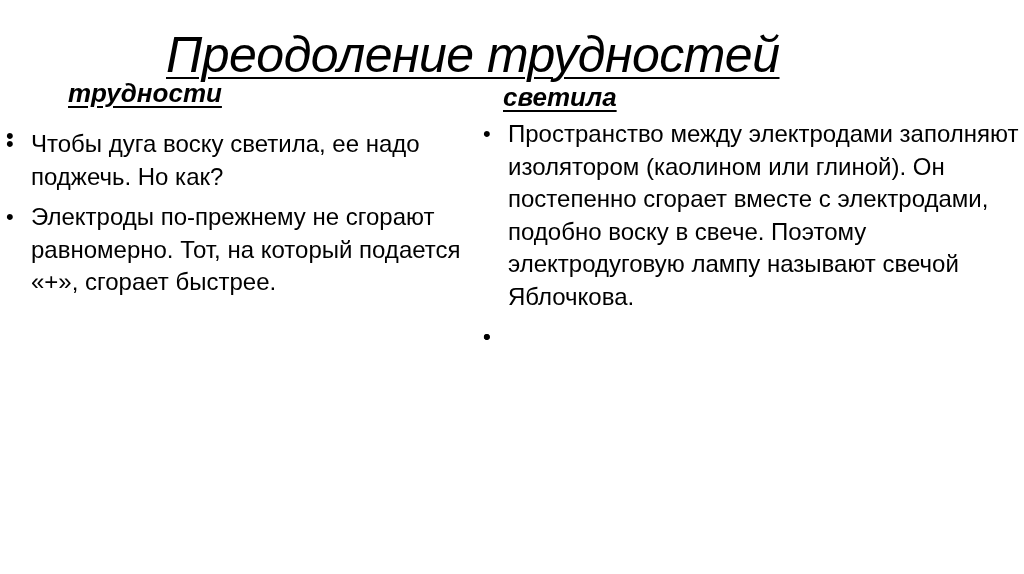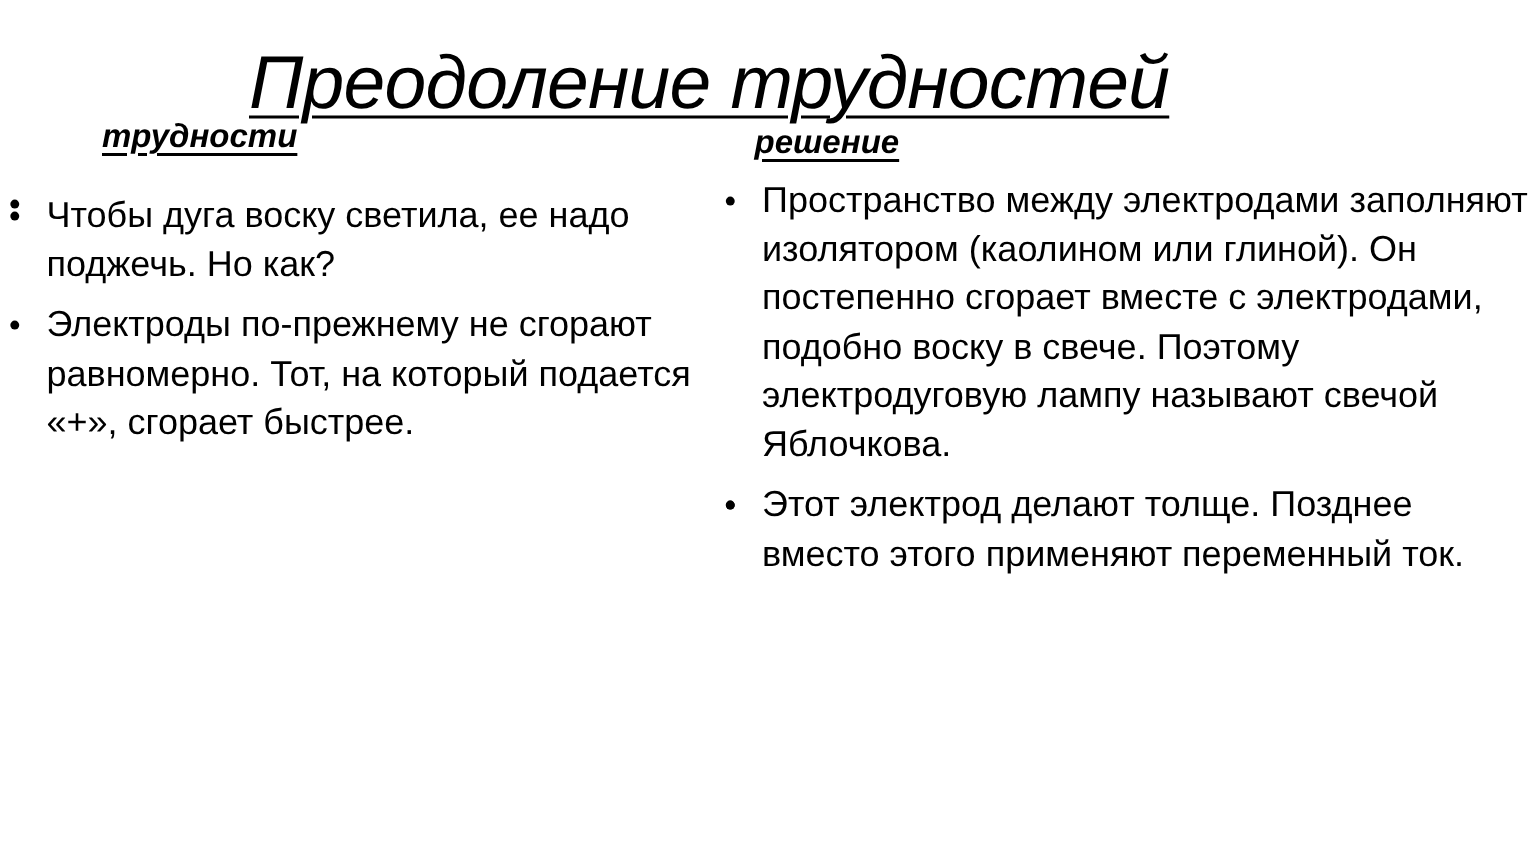--- a/index.html
+++ b/index.html
@@ -8,21 +8,21 @@
       font-family: "Liberation Sans", "DejaVu Sans", sans-serif;
       position: relative; overflow: hidden;
     }
     .title {
       position: absolute; left: 166px; top: 26px;
       font-size: 50px; font-style: italic; text-decoration: underline;
       text-decoration-thickness: 2px; text-underline-offset: 5px;
       letter-spacing: -0.5px; white-space: nowrap;
     }
     .col-head {
-      position: absolute; font-size: 22px; font-weight: bold; font-style: italic;
+      position: absolute; font-size: 26px; font-weight: bold; font-style: italic;
       text-decoration: underline; text-underline-offset: 4px; white-space: nowrap;
     }
     .col-head.left { left: 68px; top: 78px; }
     .col-head.right { left: 503px; top: 82px; }
     ul.bullets {
       position: absolute; list-style: none; margin: 0; padding: 0;
       font-size: 24px; line-height: 32.5px;
     }
     ul.bullets.left { left: 4px; top: 120px; width: 470px; }
     ul.bullets.right { left: 481px; top: 118px; width: 540px; }
@@ -32,21 +32,21 @@
     ul.bullets li .bullet {
       position: absolute; left: 2px; top: 0; font-size: 22px;
     }
   </style>
 </head>
 <body>
 
 <div class="title">Преодоление трудностей</div>
 
 <div class="col-head left">трудности</div>
-<div class="col-head right">решение</div>
+<div class="col-head right">светила</div>
 
 <ul class="bullets left">
   <li>
     <span class="bullet">•</span>
   </li>
   <li>
     <span class="bullet">•</span>
     <span>Чтобы дуга воску светила, ее надо поджечь. Но как?</span>
   </li>
   <li>
@@ -58,15 +58,14 @@
 <ul class="bullets right">
   <li>
     <span class="bullet">•</span>
     <span>Пространство между электродами заполняют изолятором (каолином или глиной). Он постепенно сгорает вместе с электродами, подобно воску в свече. Поэтому электродуговую лампу называют свечой Яблочкова.</span>
   </li>
   <li>
     <span class="bullet">•</span>
   </li>
   <li>
     <span class="bullet">•</span>
-    <span>Этот электрод делают толще. Позднее вместо этого применяют переменный ток.</span>
   </li>
 </ul>
 
 </body></html>

